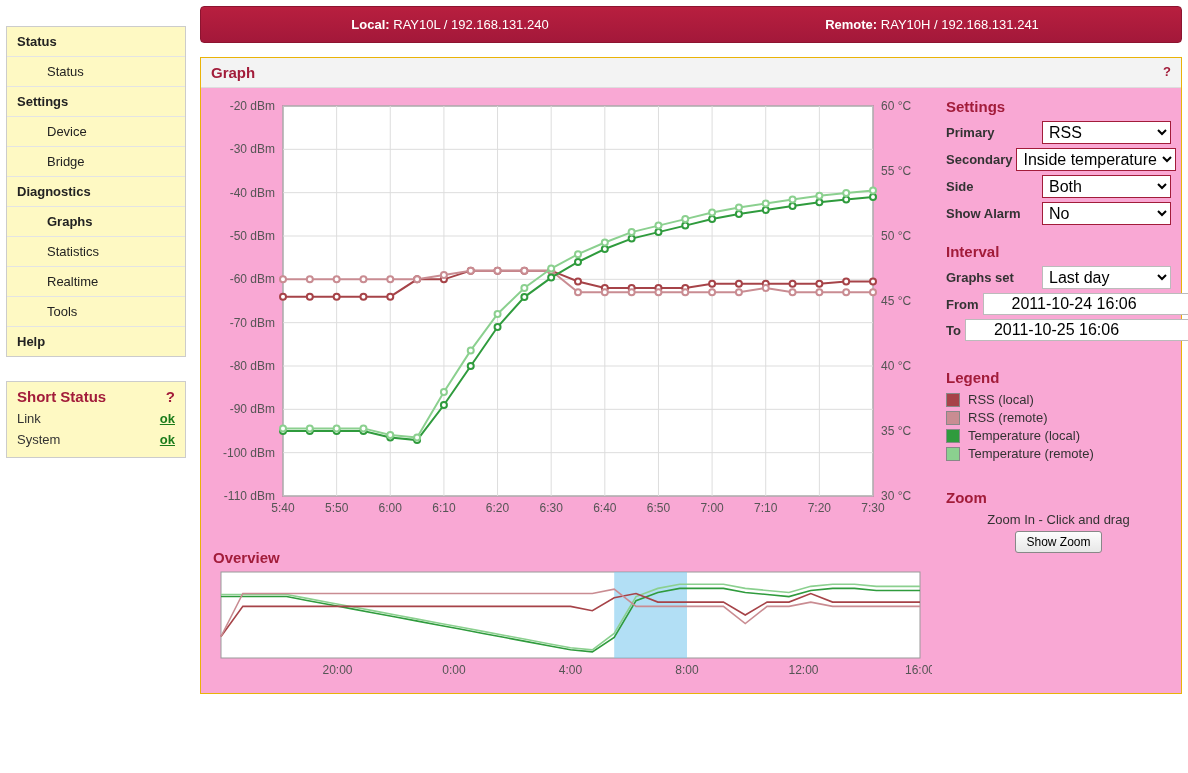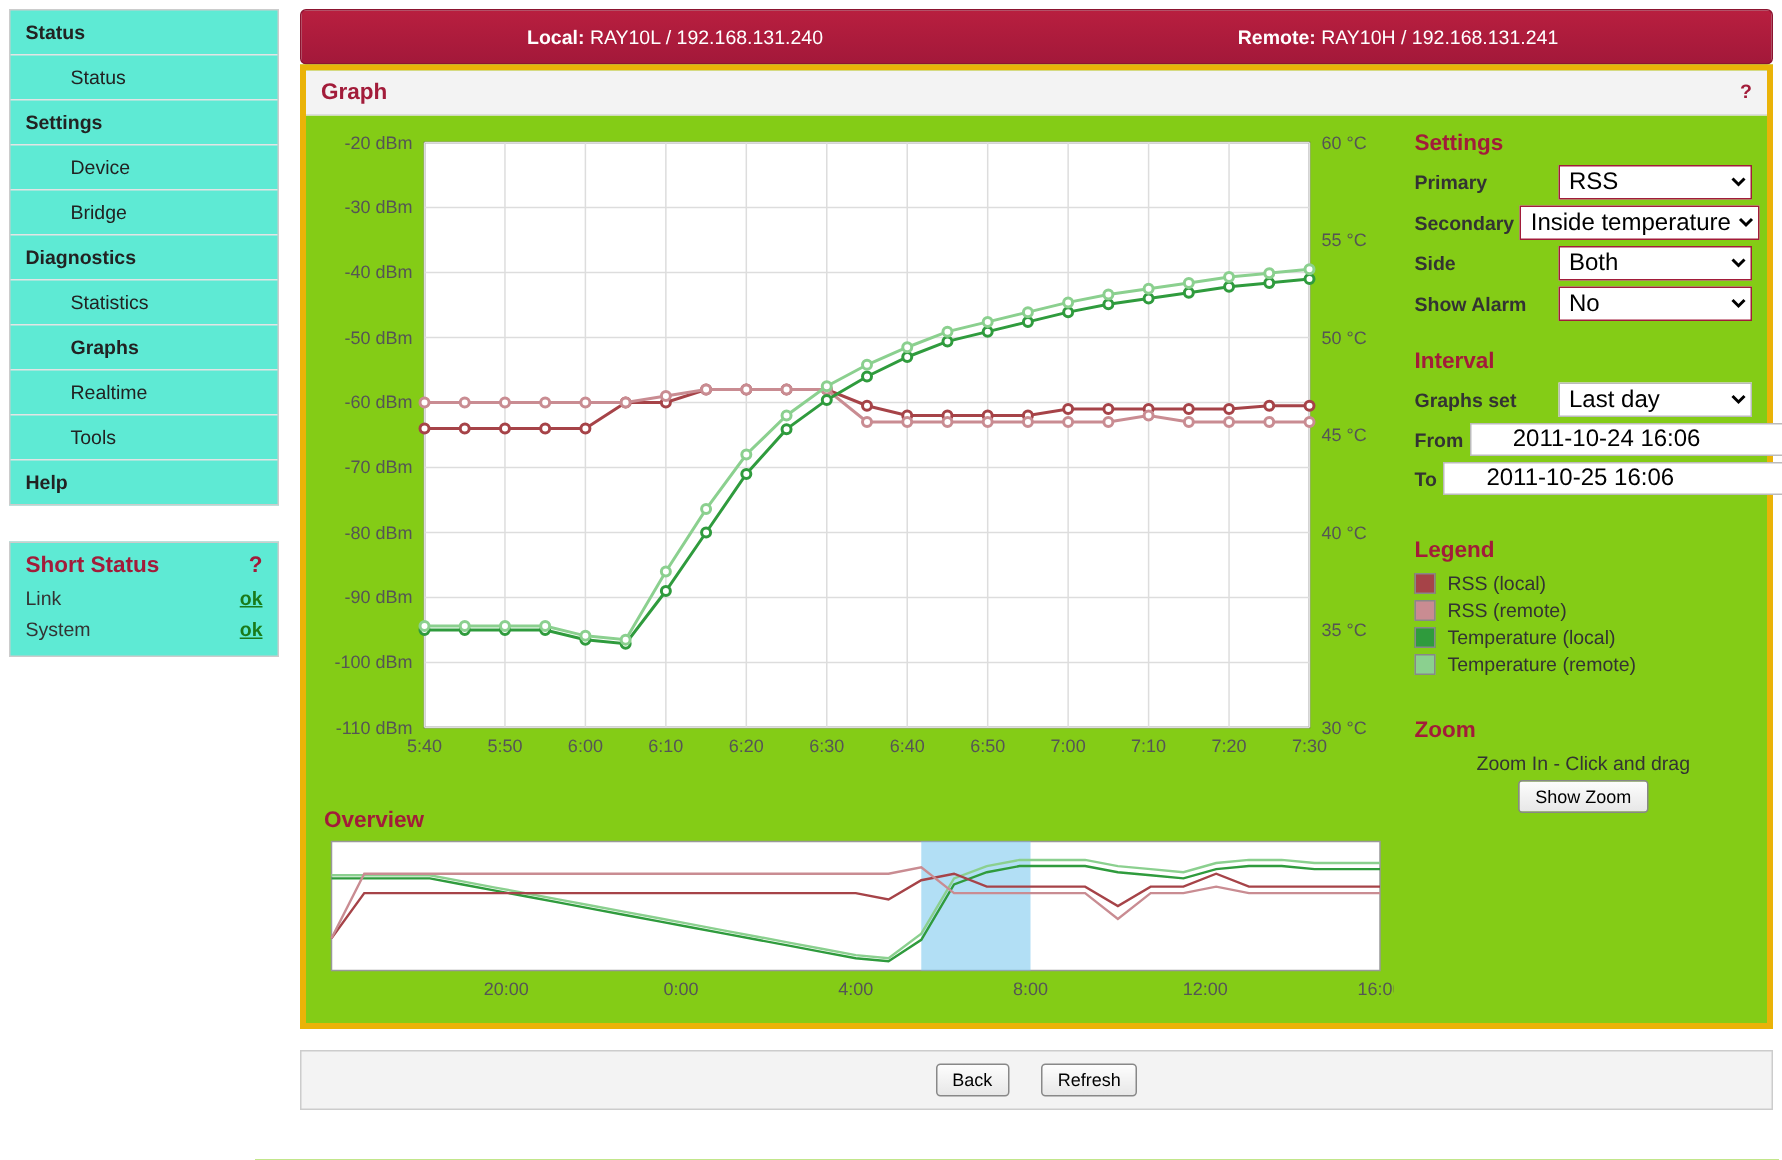--- a/index.html
+++ b/index.html
@@ -14,22 +14,23 @@
   a { text-decoration: none; }
 
   
   #wrap { display: flex; gap: 14px; }
   #col-nav { width: 180px; flex: 0 0 180px; }
   #col-main { flex: 1; min-width: 0; }
 
   
   .panel {
     border: 1px solid #ccc;
-    background: #5eead4;
+    background: #fef9c3;
     margin-bottom: 24px;
+    margin-top: 20px;
   }
   .nav-item {
     display: block;
     padding: 7px 10px;
     border-bottom: 1px solid #e4e4e4;
     color: #222;
     cursor: pointer;
   }
   .nav-item:last-child { border-bottom: none; }
   .nav-section { font-weight: bold; }
@@ -59,22 +60,23 @@
     border-radius: 4px;
     display: flex;
     font-size: 13px;
     border: 1px solid #8c1430;
   }
   #topbar > div { flex: 1; }
   #topbar b { font-weight: bold; }
 
   
   .card {
-    border: 4px solid #eab308;
-    background: #84cc16;
+    border: 1px solid #eab308;
+    margin-top: 14px;
+    background: #f9a8d4;
   }
   .card-hdr {
     background: #f3f3f3;
     border-bottom: 1px solid #ddd;
     padding: 6px 10px;
     display: flex;
     justify-content: space-between;
   }
   .card-title { color: #a21c3a; font-weight: bold; font-size: 15px; }
   .card-body { padding: 8px 10px 12px 8px; display: flex; gap: 14px; }
@@ -128,22 +130,22 @@
 <div id="wrap">
 
   <div id="col-nav">
     <div class="panel">
       <a class="nav-item nav-section">Status</a>
       <a class="nav-item nav-sub">Status</a>
       <a class="nav-item nav-section">Settings</a>
       <a class="nav-item nav-sub">Device</a>
       <a class="nav-item nav-sub">Bridge</a>
       <a class="nav-item nav-section">Diagnostics</a>
+      <a class="nav-item nav-sub active">Graphs</a>
       <a class="nav-item nav-sub">Statistics</a>
-      <a class="nav-item nav-sub active">Graphs</a>
       <a class="nav-item nav-sub">Realtime</a>
       <a class="nav-item nav-sub">Tools</a>
       <a class="nav-item nav-section">Help</a>
     </div>
 
     <div class="panel" style="padding-bottom:6px;">
       <div class="short-status-hdr">
         <span>Short Status</span>
         <span class="help-q">?</span>
       </div>
@@ -403,19 +405,15 @@
 
           <div class="section-h" style="margin-top:28px">Zoom</div>
           <div style="text-align:center">
             <div>Zoom In - Click and drag</div>
             <button class="zoom-btn" style="margin-top:4px">Show Zoom</button>
           </div>
         </div>
       </div>
     </div>
 
-    <div id="footer">
-      <button class="zoom-btn" style="margin-right:18px">Back</button>
-      <button class="zoom-btn">Refresh</button>
-    </div>
 
   </div>
 </div>
 
 </body></html>

